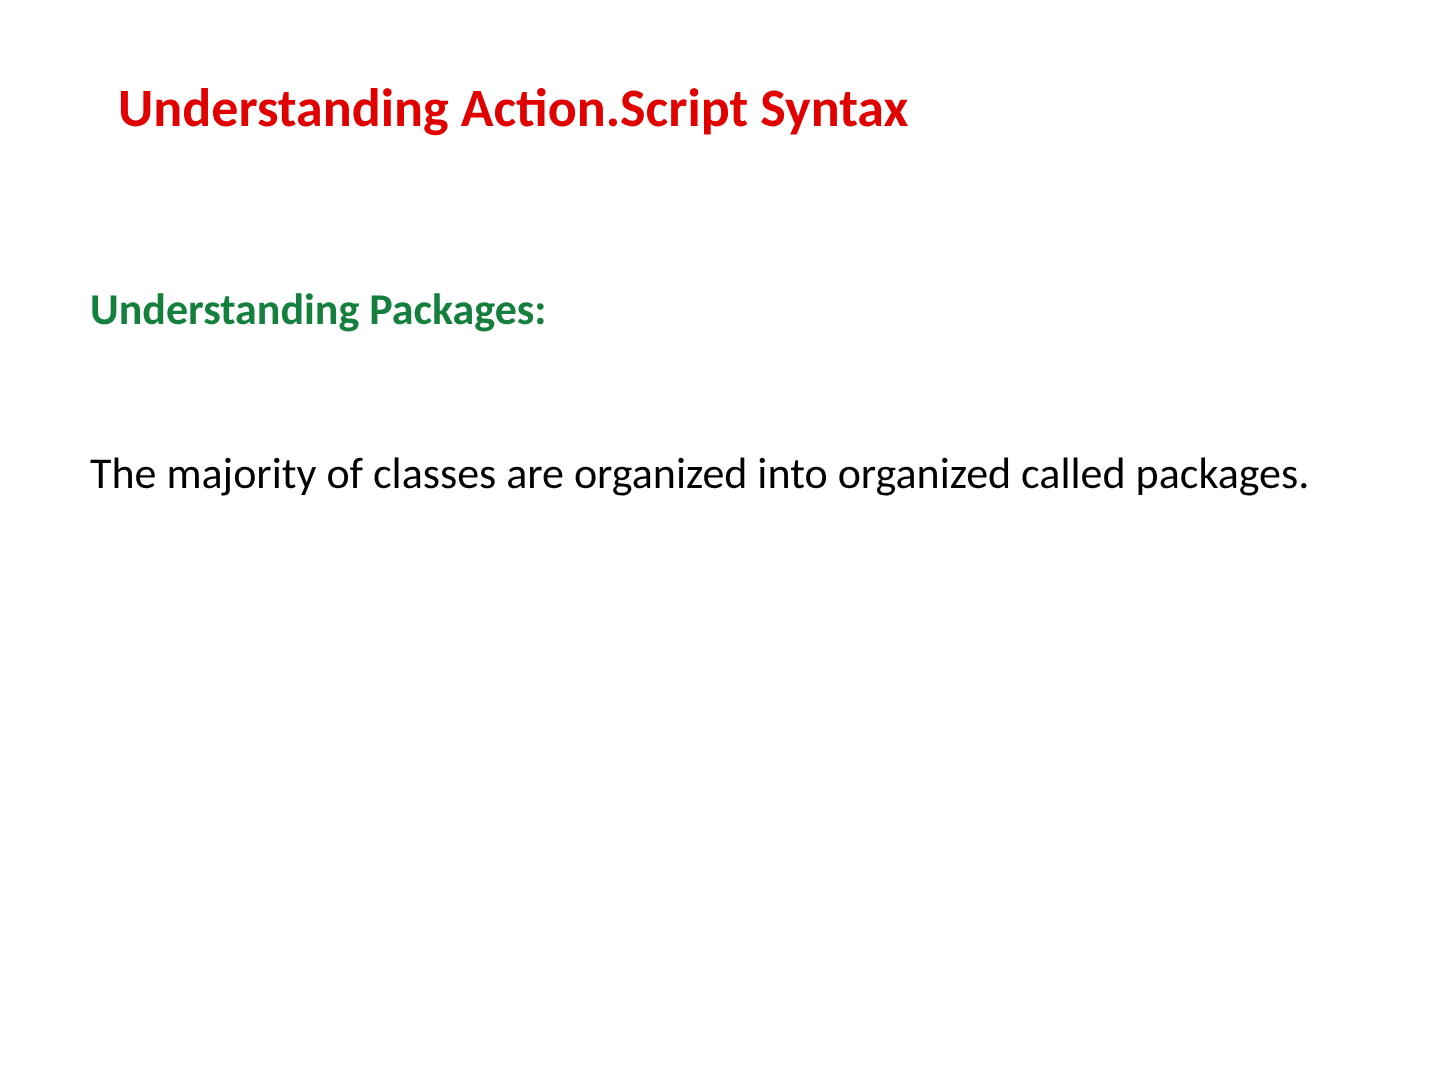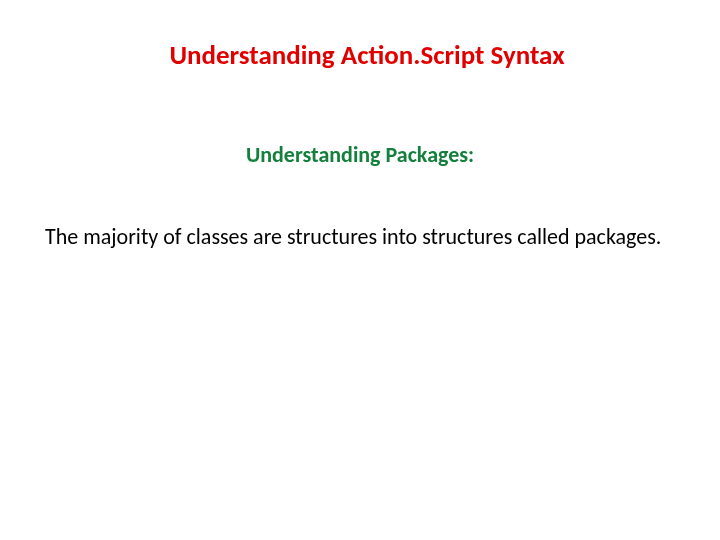--- a/index.html
+++ b/index.html
@@ -1,19 +1,18 @@
 <!DOCTYPE html>
 <html><head>
   <meta charset="utf-8">
   <style>
     * {
       margin: 0;
       padding: 0;
       box-sizing: border-box;
-      text-align: center;
     }
     body {
       width: 720px;
       height: 540px;
       background: #ffffff;
       font-family: Calibri, "Segoe UI", Arial, sans-serif;
       padding: 30px 45px 0 45px;
       overflow: hidden;
     }
     .title {
@@ -38,13 +37,13 @@
       line-height: 2.1;
       text-align: justify;
       text-align-last: left;
     }
   </style>
 </head>
 <body>
 
 <div class="title">Understanding Action.Script Syntax</div>
 <div class="subtitle">Understanding Packages:</div>
-<div class="body-text">The majority of classes are structures into structures called packages.</div>
+<div class="body-text">The majority of classes are organized into organized called packages.</div>
 
 </body></html>

